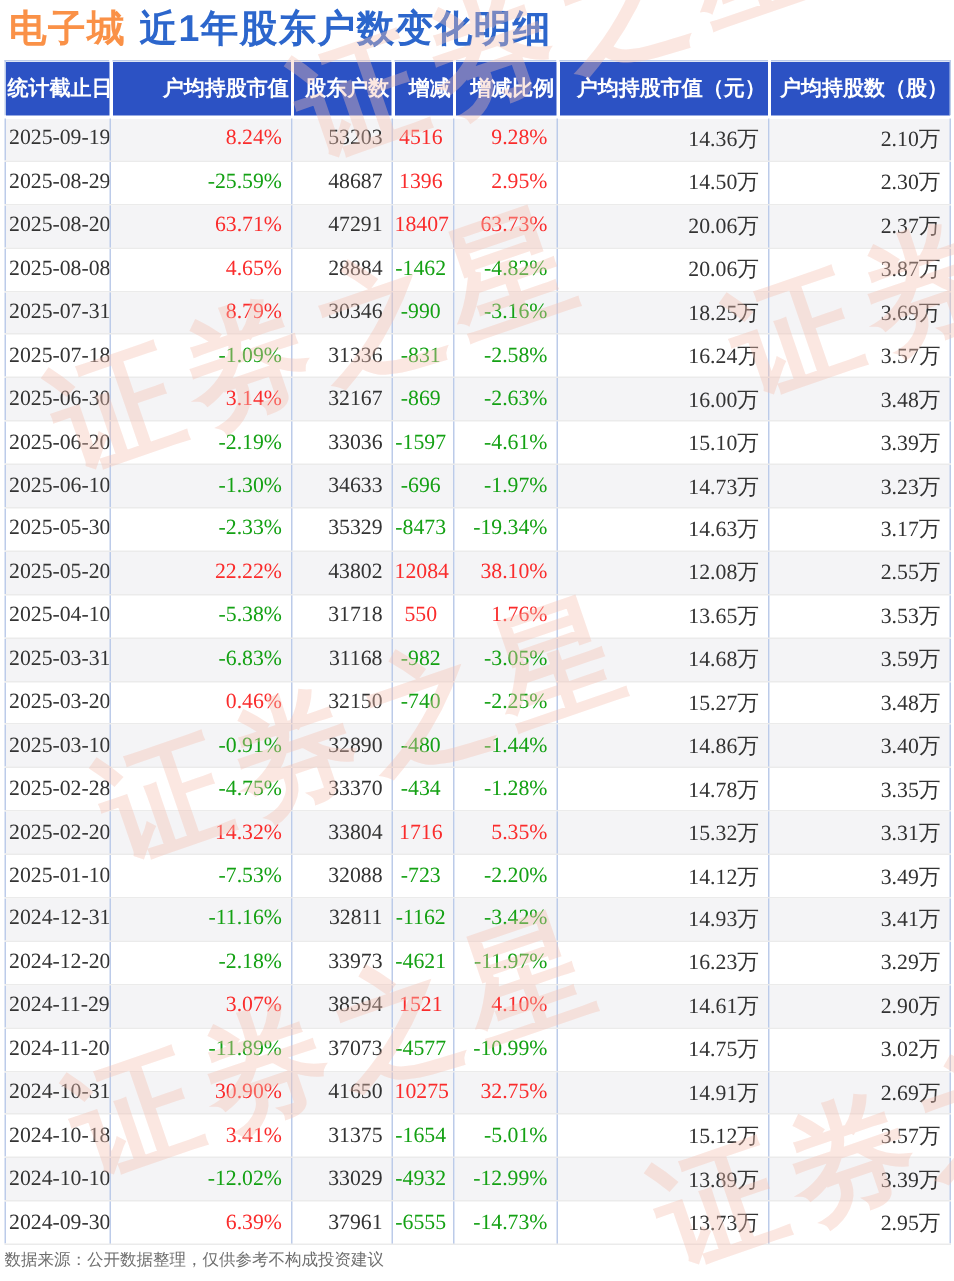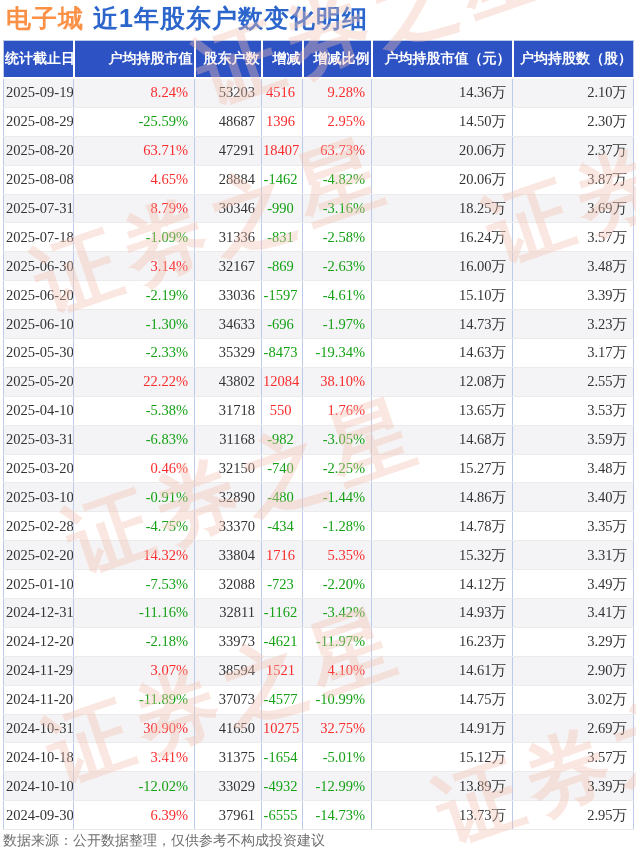--- a/index.html
+++ b/index.html
@@ -37,21 +37,21 @@
   td:last-child{border-right:none;}
   tbody tr:nth-child(odd){background:var(--stripe);}
   td.c-date{text-align:left;padding:0 2px;}
   td.c-num{text-align:right;}
   td.c-tight{text-align:center;padding:0 4px 0 1px;}
   td.up{color:var(--up);}
   td.down{color:var(--down);}
 
   .footer-note{
     position:absolute;left:3px;top:832px;
-    font-size:14px;color:var(--footer-text);white-space:nowrap;
+    font-size:11px;color:var(--footer-text);white-space:nowrap;
   }
 
   .watermarks{position:absolute;top:0;left:0;width:636px;height:854px;pointer-events:none;z-index:9;}
   .wm{
     position:absolute;font-size:84px;font-weight:bold;
     color:var(--watermark);opacity:0.38;
     transform:rotate(-19deg);white-space:nowrap;letter-spacing:8px;
   }
   .wm:nth-of-type(1){left:190px;top:-38px;}
   .wm:nth-of-type(2){left:28px;top:170px;}

